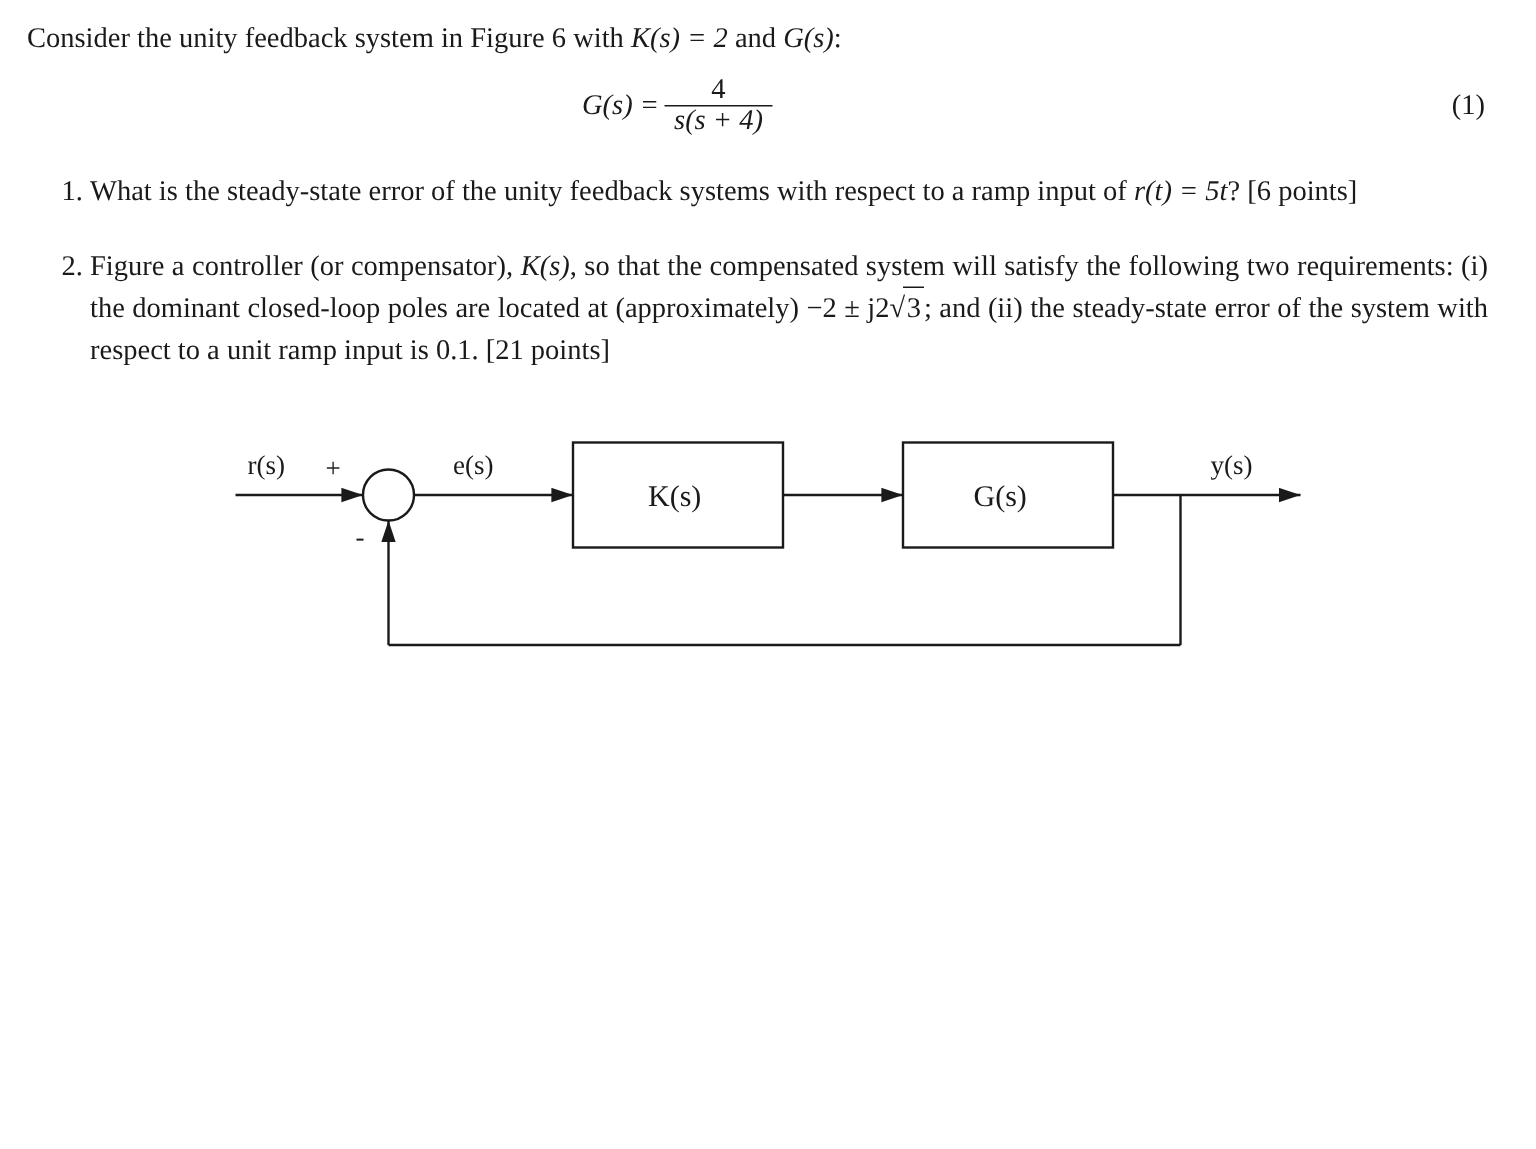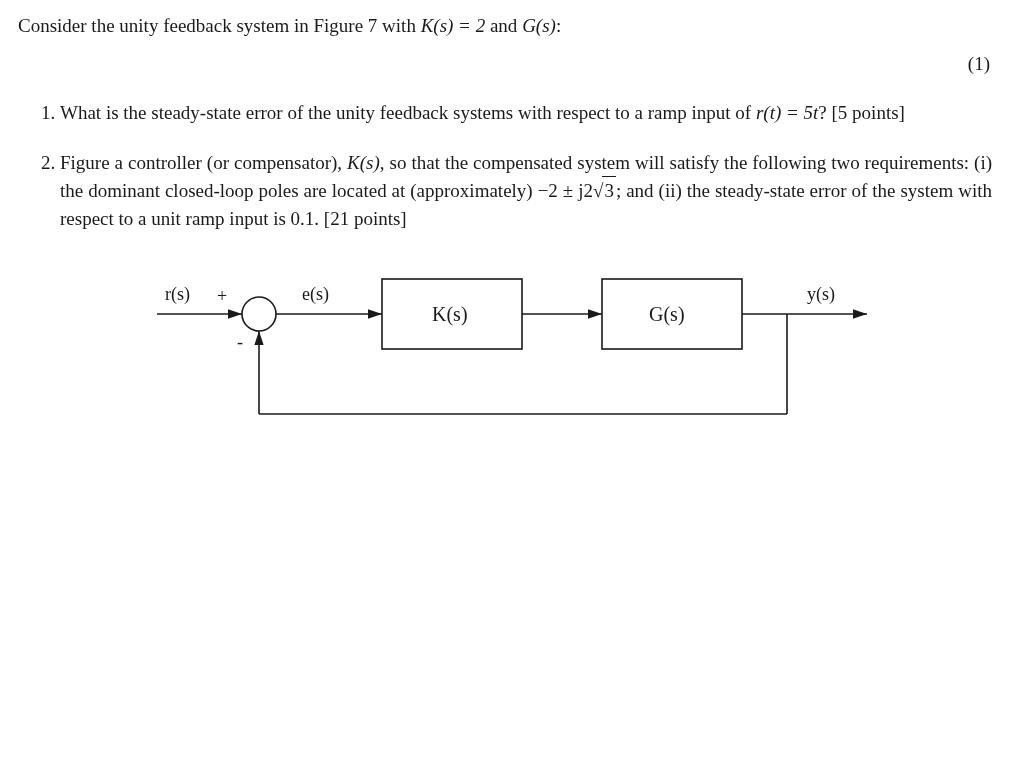--- a/index.html
+++ b/index.html
@@ -73,31 +73,43 @@
     display: inline-block;
     border-top: 1.2px solid #1a1a1a;
     margin-left: -1px;
     padding: 0 2px;
   }
 </style>
 </head>
 <body>
 
 <div class="intro">
-  <span>Consider the unity feedback system in Figure 7 with </span><i>K(s) = 2</i><span> and </span><i>G(s)</i><span>:</span>
+  <span>Consider the unity feedback system in Figure 6 with </span><i>K(s) = 2</i><span> and </span><i>G(s)</i><span>:</span>
 </div>
 
 <div class="eq-row">
   <div class="eq-pad-left"></div>
+  <div class="eq-body">
+    <i>G(s) = </i>
+    <span class="frac">
+      <span class="num">4</span>
+      <span class="den">
+        <i>s</i><span style="display:inline-block; position:relative;">
+          <span style="position:absolute; left:0; right:0; top:-1px; border-top:0px;"></span>
+          <span style="font-style:italic;">(s + 4)</span>
+        </span>
+      </span>
+    </span>
+  </div>
   <div class="eq-num">(1)</div>
 </div>
 
 <ol class="problems">
   <li>
-    <span>What is the steady-state error of the unity feedback systems with respect to a ramp input of </span><i>r(t) = 5t</i><span>? [5 points]</span>
+    <span>What is the steady-state error of the unity feedback systems with respect to a ramp input of </span><i>r(t) = 5t</i><span>? [6 points]</span>
   </li>
   <li>
     <span>Figure a controller (or compensator), </span><i>K(s)</i><span>, so that the compensated system will satisfy the following two requirements: (i) the dominant closed-loop poles are located at (approximately) </span><span><span>−2 ± j2</span>√<span class="sqrt">3</span></span><span>; and (ii) the steady-state error of the system with respect to a unit ramp input is 0.1. [21 points]</span>
   </li>
 </ol>
 
 <div class="fig-wrap">
   <svg class="fig-svg" width="760" height="190" viewBox="0 0 760 190">
     <defs>
       <marker id="ah" markerWidth="10" markerHeight="10" refX="9" refY="3" orient="auto">

